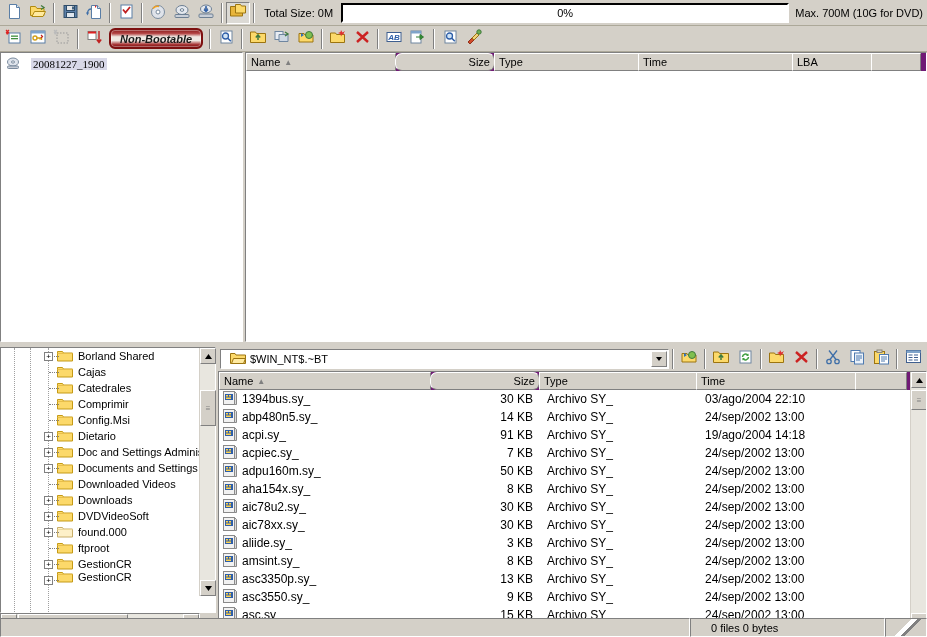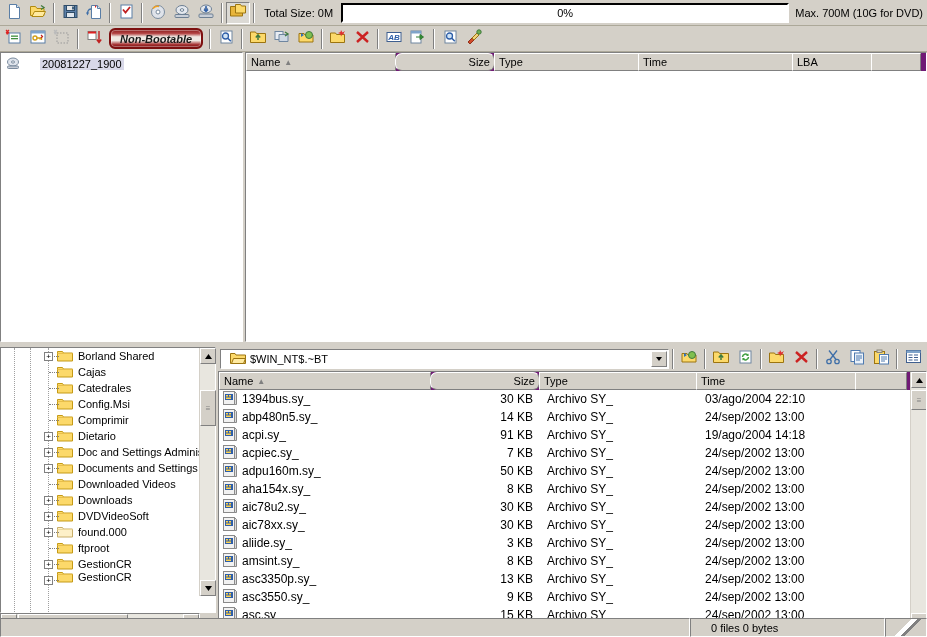--- a/index.html
+++ b/index.html
@@ -109,22 +109,22 @@
     border-color: #ffffff #808080 #808080 #ffffff;
     margin-right: -1px;
     overflow: hidden; white-space: nowrap;
     cursor: default;
   }
   .ch.right { justify-content: flex-end; border-radius: 7px; }
   .sortmark { font-size: 8px; margin-left: 4px; color: #808080; }
 
   
   .disc-root {
-    display: flex; align-items: center; gap: 20px;
-    padding: 3px 4px 0 5px; font-size: 11px;
+    display: flex; align-items: center; gap: 11px;
+    padding: 3px 4px 0 5px; font-size: 11px; font-family: Liberation Serif, serif;
   }
   .disc-root .lbl { background: #d8d8e8; padding: 0 2px; }
 
   
   #hsplit { height: 5px; background: #d4d0c8; }
 
   
   #lower { display: flex; height: 283px; }
   #tree-bot-wrap { width: 216px; height: 100%; position: relative; }
   #tree-bot {
@@ -553,29 +553,29 @@
                   <path d="M0.5 4.5h15" stroke="#e8bf4a"></path>
                 </svg></span>
               <span class="name">Catedrales</span>
             </div>
             <div class="trow">
               <span class="dotline"></span>
               <span class="folder-ico" style="margin-left: 14px;"><svg width="16" height="13" viewBox="0 0 16 13">
                   <path d="M0.5 12V2.5h5l1 1.5h9V12z" fill="#fcd96a" stroke="#c59a16"></path>
                   <path d="M0.5 4.5h15" stroke="#e8bf4a"></path>
                 </svg></span>
+              <span class="name">Comprimir</span>
+            </div>
+            <div class="trow">
+              <span class="dotline"></span>
+              <span class="folder-ico" style="margin-left: 14px;"><svg width="16" height="13" viewBox="0 0 16 13">
+                  <path d="M0.5 12V2.5h5l1 1.5h9V12z" fill="#fcd96a" stroke="#c59a16"></path>
+                  <path d="M0.5 4.5h15" stroke="#e8bf4a"></path>
+                </svg></span>
               <span class="name">Config.Msi</span>
-            </div>
-            <div class="trow">
-              <span class="dotline"></span>
-              <span class="folder-ico" style="margin-left: 14px;"><svg width="16" height="13" viewBox="0 0 16 13">
-                  <path d="M0.5 12V2.5h5l1 1.5h9V12z" fill="#fcd96a" stroke="#c59a16"></path>
-                  <path d="M0.5 4.5h15" stroke="#e8bf4a"></path>
-                </svg></span>
-              <span class="name">Comprimir</span>
             </div>
             <div class="trow">
               <span class="dotline"></span>
               <span class="plusbox">+</span>
               <span class="folder-ico" style="margin-left: 14px;"><svg width="16" height="13" viewBox="0 0 16 13">
                   <path d="M0.5 12V2.5h5l1 1.5h9V12z" fill="#fcd96a" stroke="#c59a16"></path>
                   <path d="M0.5 4.5h15" stroke="#e8bf4a"></path>
                 </svg></span>
               <span class="name">Dietario</span>
             </div>

